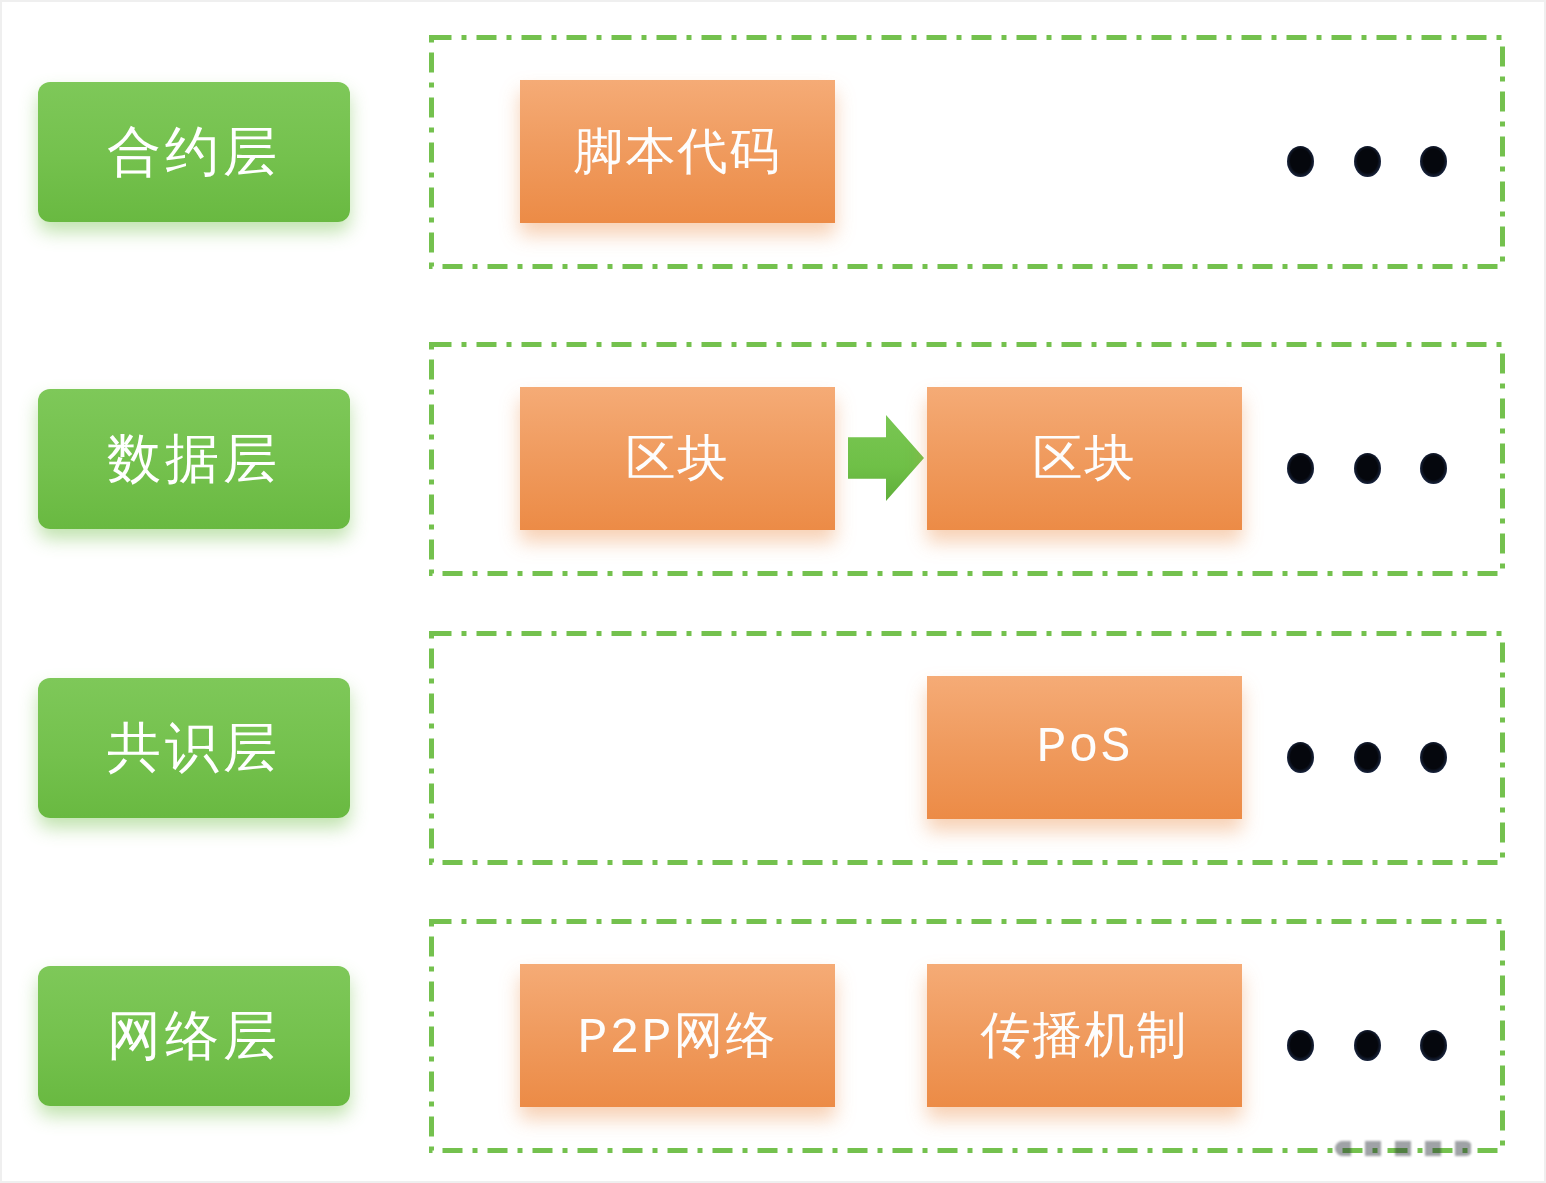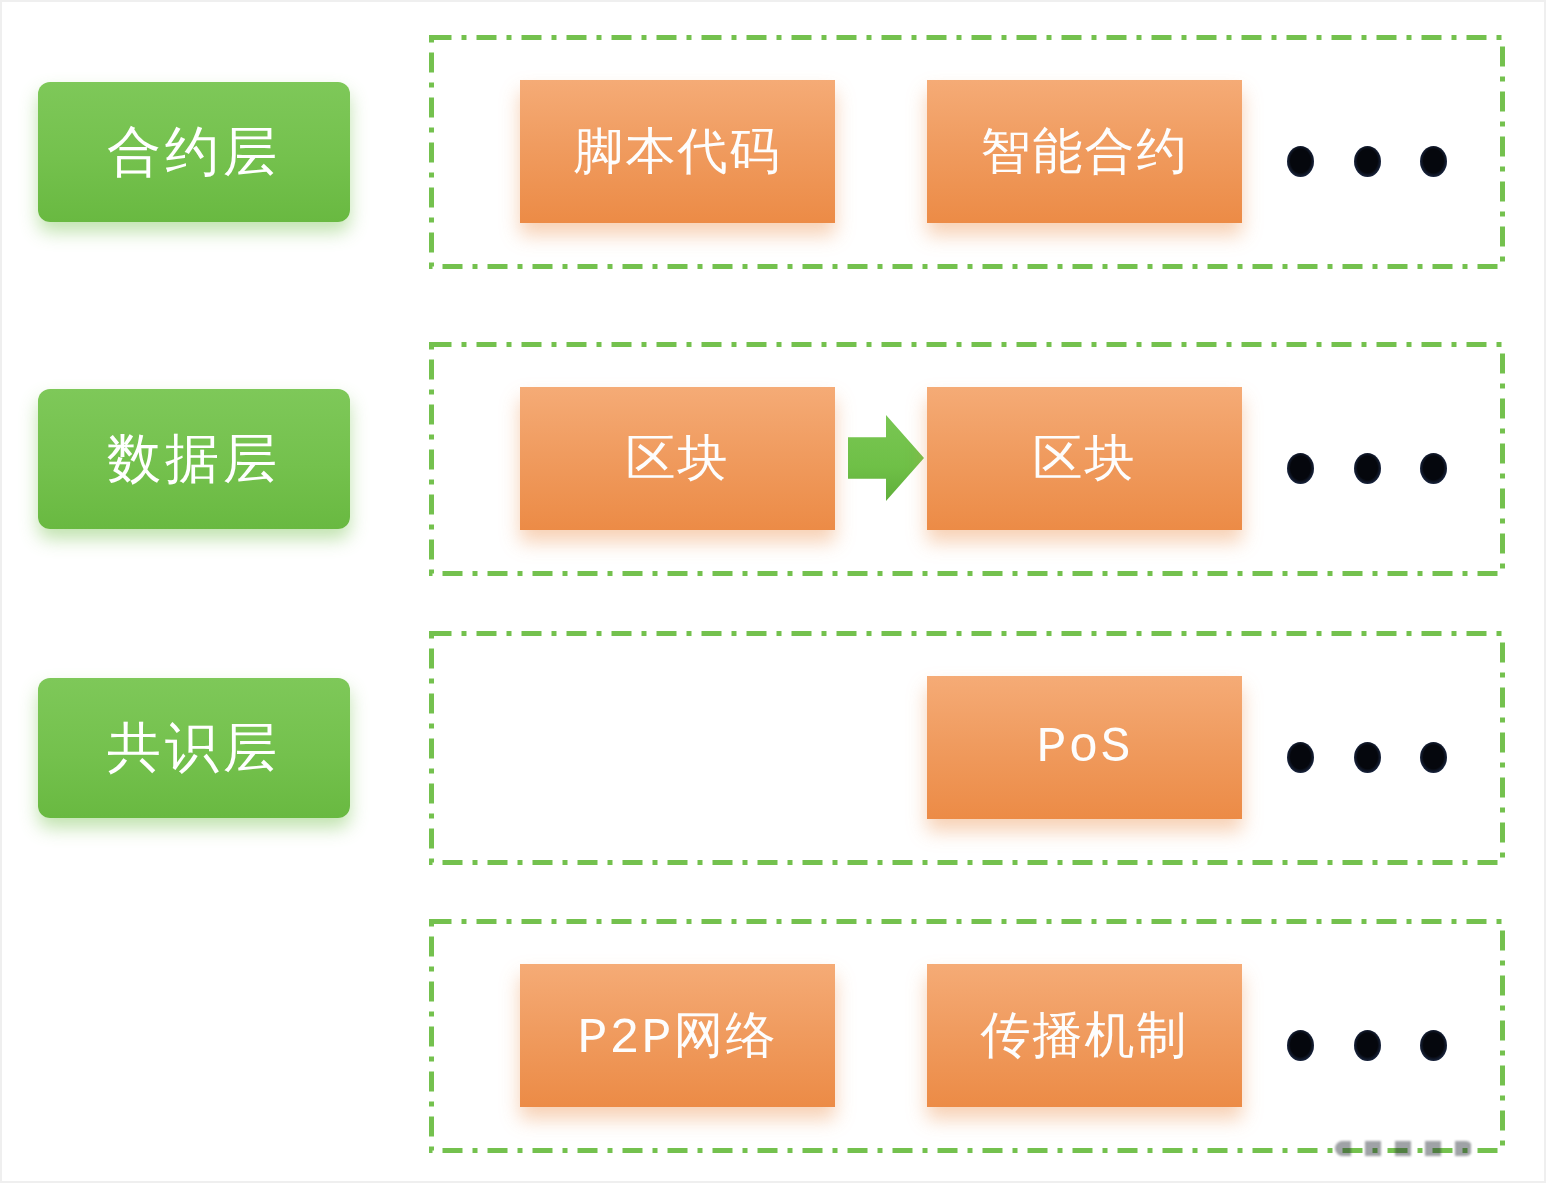--- a/index.html
+++ b/index.html
@@ -61,23 +61,20 @@
   <div class="label-box">
     <span>合约层</span>
   </div>
   <div class="dash-box">
     <svg class="dash-border" viewBox="0 0 1076 234">
       <rect x="2.5" y="2.5" width="1071" height="229" fill="none" stroke="#74c14e" stroke-width="5" stroke-dasharray="20 10 5 10"></rect>
     </svg>
     <div class="obox obox1">
       <span>脚本代码</span>
     </div>
-    <div class="obox obox2">
-      <span>智能合约</span>
-    </div>
     <div class="dots">
       <span class="dot"></span>
       <span class="dot"></span>
       <span class="dot"></span>
     </div>
   </div>
 </div>
 
 <div class="row" style="top:340px">
   <div class="label-box">
@@ -115,20 +112,23 @@
     </div>
     <div class="dots">
       <span class="dot"></span>
       <span class="dot"></span>
       <span class="dot"></span>
     </div>
   </div>
 </div>
 
 <div class="row" style="top:917px">
+  <div class="label-box">
+    <span>网络层</span>
+  </div>
   <div class="dash-box">
     <svg class="dash-border" viewBox="0 0 1076 234">
       <rect x="2.5" y="2.5" width="1071" height="229" fill="none" stroke="#74c14e" stroke-width="5" stroke-dasharray="20 10 5 10"></rect>
     </svg>
     <div class="obox obox1">
       <span>P2P网络</span>
     </div>
     <div class="obox obox2">
       <span>传播机制</span>
     </div>

